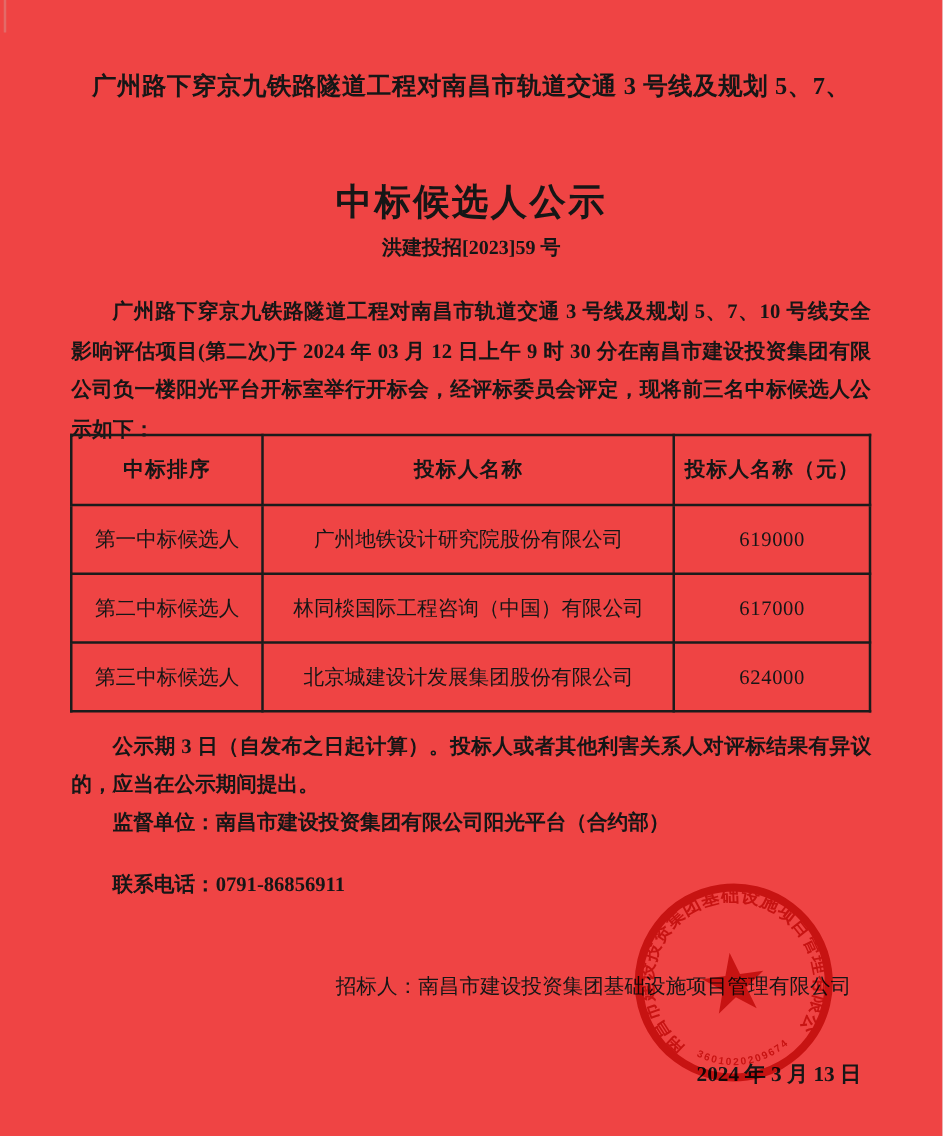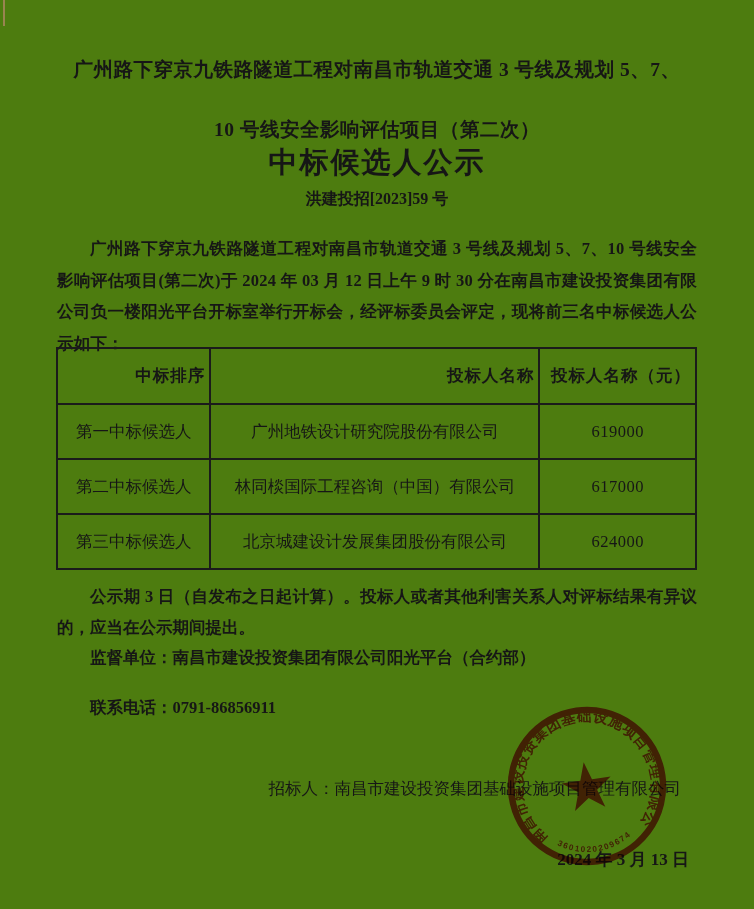--- a/index.html
+++ b/index.html
@@ -1,19 +1,19 @@
 <!DOCTYPE html>
 <html><head>
 <meta charset="utf-8">
 <style>
   html,body{margin:0;padding:0;background:#e8e8e8;}
   .page{
     position:relative;
     width:754px;height:909px;
-    background:#4d7c0f;
+    background:#ef4444;
     font-family:"Liberation Serif", serif;
     color:#161616;
     overflow:hidden;
     margin:0 auto;
   }
   .abs{position:absolute;left:57px;width:640px;}
 
   .title-line{
     text-align:center;font-weight:700;font-size:19.5px;
     letter-spacing:.5px;line-height:26px;
@@ -34,21 +34,21 @@
 
   table.bid{
     position:absolute;left:56px;top:347px;width:641px;
     border-collapse:collapse;table-layout:fixed;
   }
   table.bid th, table.bid td{
     border:2px solid #1b1b1b;
     text-align:center;vertical-align:middle;
     font-size:16.5px;padding:0 4px;
   }
-  table.bid th{height:54px;font-weight:700;letter-spacing:1px;text-align:right;}
+  table.bid th{height:54px;font-weight:700;letter-spacing:1px;}
   table.bid td{height:53px;font-weight:400;}
   td.price{font-weight:400;font-size:16px;letter-spacing:.5px;}
   col.c1{width:24%;}col.c2{width:51.5%;}col.c3{width:24.5%;}
 
   .notice{
     top:581px;font-size:16.5px;font-weight:600;line-height:31px;
     text-align:justify;text-indent:2em;
   }
   .supervisor{top:646px;font-size:16.5px;font-weight:600;text-indent:2em;line-height:24px;}
   .phone{top:678px;font-size:16.5px;font-weight:600;text-indent:2em;line-height:24px;margin-top:18px;}
@@ -75,21 +75,20 @@
   }
 </style>
 </head>
 <body>
 
 <div class="page">
 
   <div class="scan-artifact"></div>
 
   <div id="title1" class="abs title-line">广州路下穿京九铁路隧道工程对南昌市轨道交通 3 号线及规划 5、7、</div>
-  <div id="title2" class="abs title-line">10 号线安全影响评估项目（第二次）</div>
 
   <div class="abs heading">中标候选人公示</div>
 
   <div class="abs docnum">洪建投招[2023]59 号</div>
 
   <div class="abs para">广州路下穿京九铁路隧道工程对南昌市轨道交通 3 号线及规划 5、7、10 号线安全影响评估项目(第二次)于 2024 年 03 月 12 日上午 9 时 30 分在南昌市建设投资集团有限公司负一楼阳光平台开标室举行开标会，经评标委员会评定，现将前三名中标候选人公示如下：</div>
 
   <table class="bid">
     <colgroup>
         <col class="c1">

